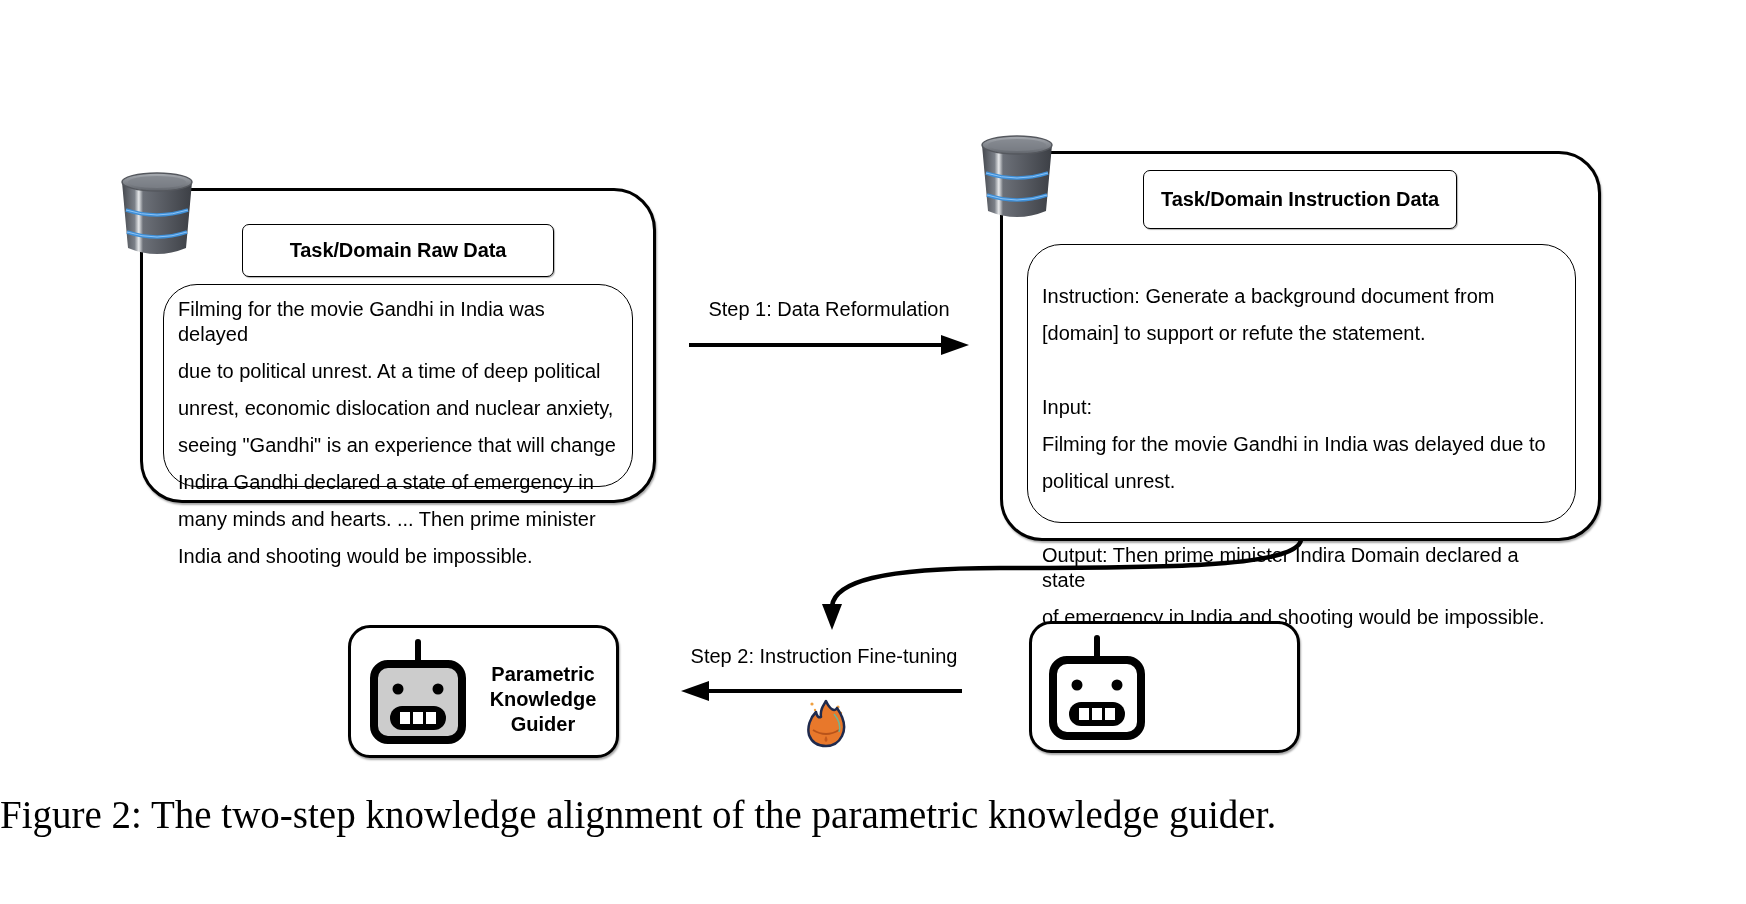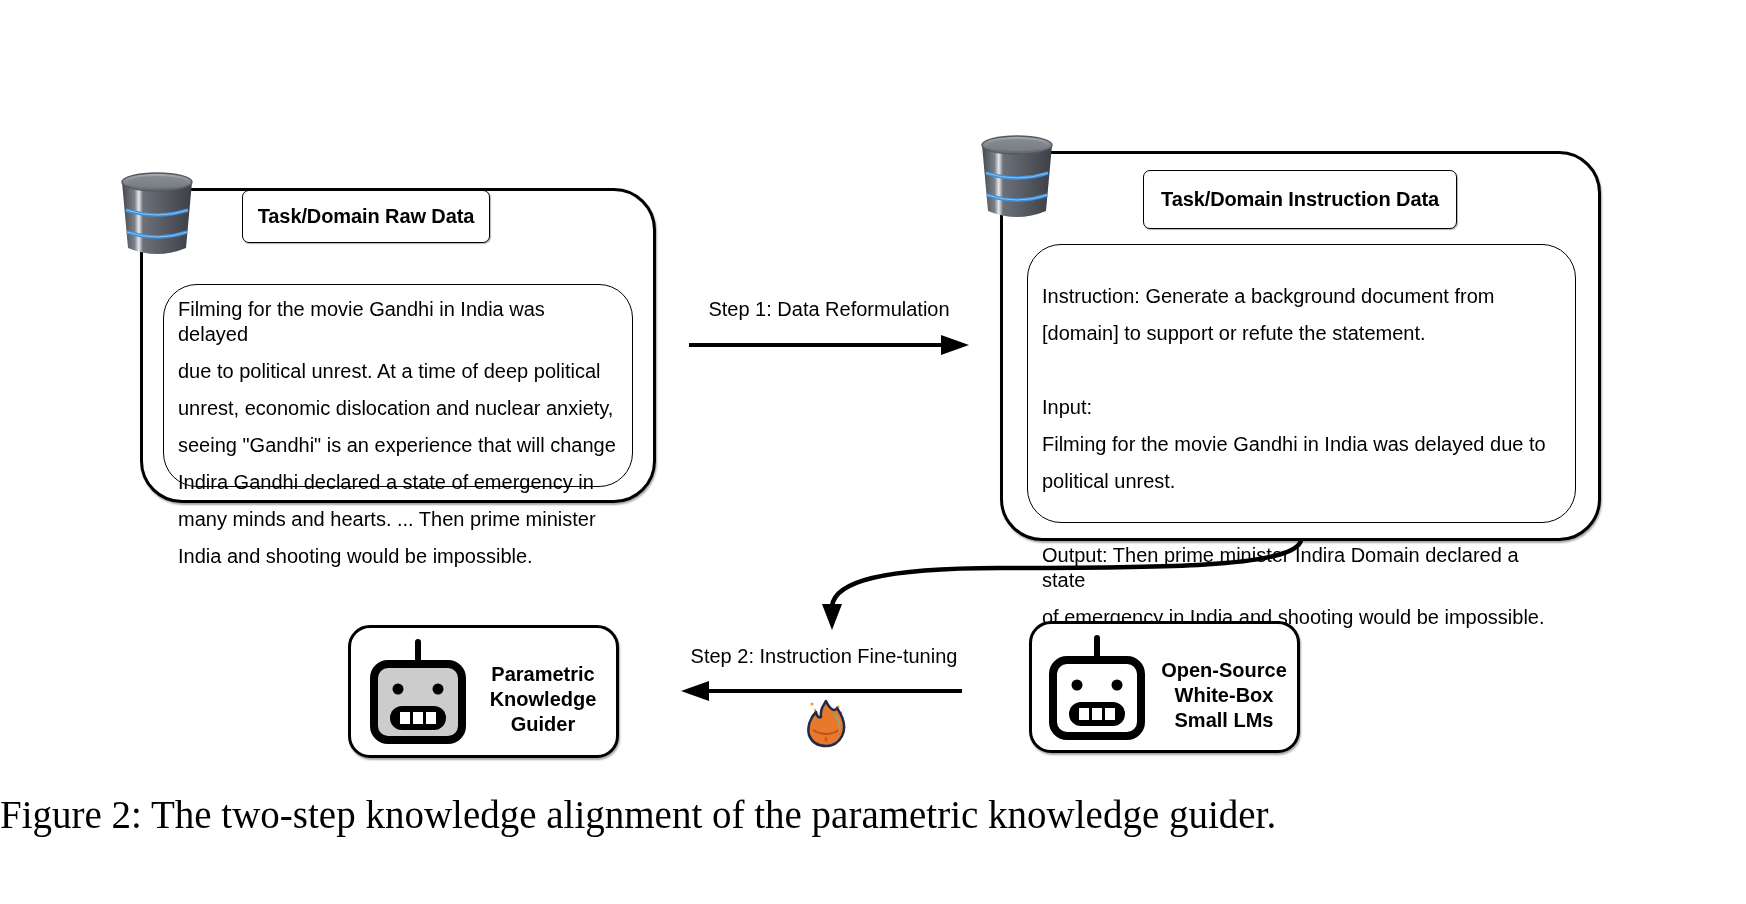--- a/index.html
+++ b/index.html
@@ -78,21 +78,21 @@
     <path d="M4,12 L10,78 Q39,90 68,78 L74,12 Z" fill="url(#dbg1)"></path>
     <path d="M8,40 Q39,50 70,40" fill="none" stroke="#3f8fd6" stroke-width="3.5"></path>
     <path d="M9,62 Q39,72 69,62" fill="none" stroke="#3f8fd6" stroke-width="3.5"></path>
     <path d="M8,40 Q39,50 70,40" fill="none" stroke="#9fd0ff" stroke-width="1" opacity="0.8"></path>
     <path d="M9,62 Q39,72 69,62" fill="none" stroke="#9fd0ff" stroke-width="1" opacity="0.8"></path>
     <ellipse cx="39" cy="12" rx="35" ry="9" fill="url(#dbtop1)" stroke="#55585e" stroke-width="1.5"></ellipse>
     <ellipse cx="39" cy="12" rx="29" ry="6" fill="#7d8189" opacity="0.7"></ellipse>
   </svg>
 </div>
 
-<div class="abs title-box" style="left:242px; top:190px; width:248px; height:53px;">Task/Domain Raw Data</div>
+<div class="abs title-box" style="left:242px; top:224px; width:312px; height:53px;">Task/Domain Raw Data</div>
 
 <div class="abs inner-box" style="left:163px; top:284px; width:470px; height:203px; ">
   <p>Filming for the movie Gandhi in India was delayed</p>
   <p>due to political unrest. At a time of deep political</p>
   <p>unrest, economic dislocation and nuclear anxiety,</p>
   <p>seeing "Gandhi" is an experience that will change</p>
   <p>Indira Gandhi declared a state of emergency in</p>
   <p>many minds and hearts. ... Then prime minister</p>
   <p>India and shooting would be impossible.</p>
 </div>
@@ -181,20 +181,15 @@
       <line x1="50" y1="6" x2="50" y2="28" stroke="#000" stroke-width="6" stroke-linecap="round"></line>
       <rect x="6" y="28" width="88" height="76" rx="14" fill="#ffffff" stroke="#000" stroke-width="8"></rect>
       <circle cx="30" cy="53" r="5.5" fill="#000"></circle>
       <circle cx="70" cy="53" r="5.5" fill="#000"></circle>
       <rect x="22" y="70" width="56" height="24" rx="12" fill="#000"></rect>
       <rect x="32" y="76" width="10" height="12" fill="#fff"></rect>
       <rect x="45" y="76" width="10" height="12" fill="#fff"></rect>
       <rect x="58" y="76" width="10" height="12" fill="#fff"></rect>
     </svg>
   </div>
-  <div class="abs model-label" style="left:122px; top:34px; width:140px;">
-    <div>Open-Source</div>
-    <div>White-Box</div>
-    <div>Small LMs</div>
-  </div>
 </div>
 
 <div class="abs caption" style="top:792px;">Figure 2: The two-step knowledge alignment of the parametric knowledge guider.</div>
 
 </body></html>

